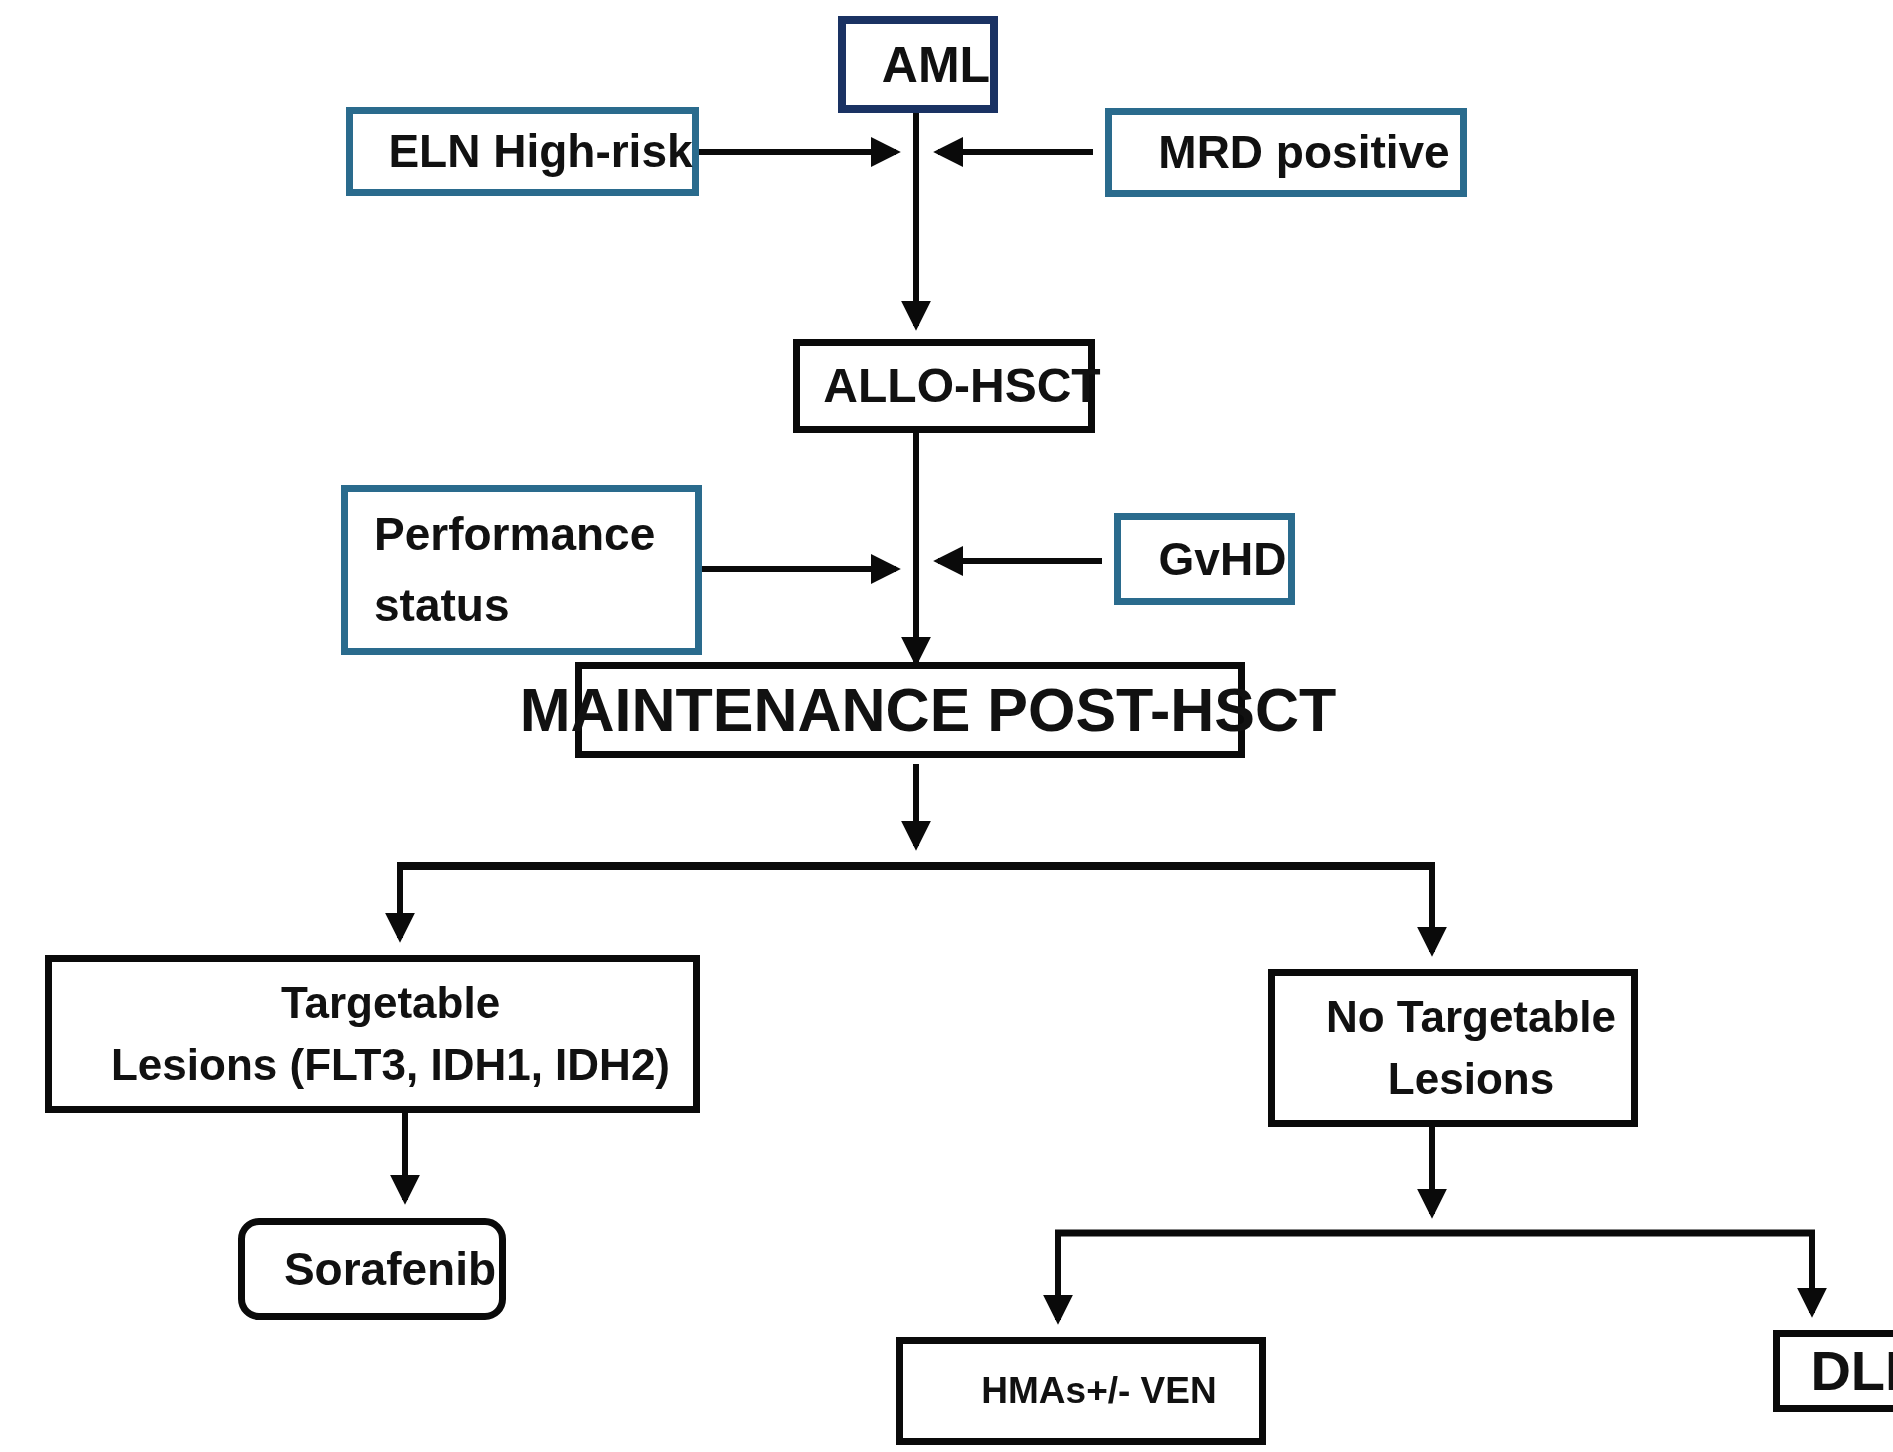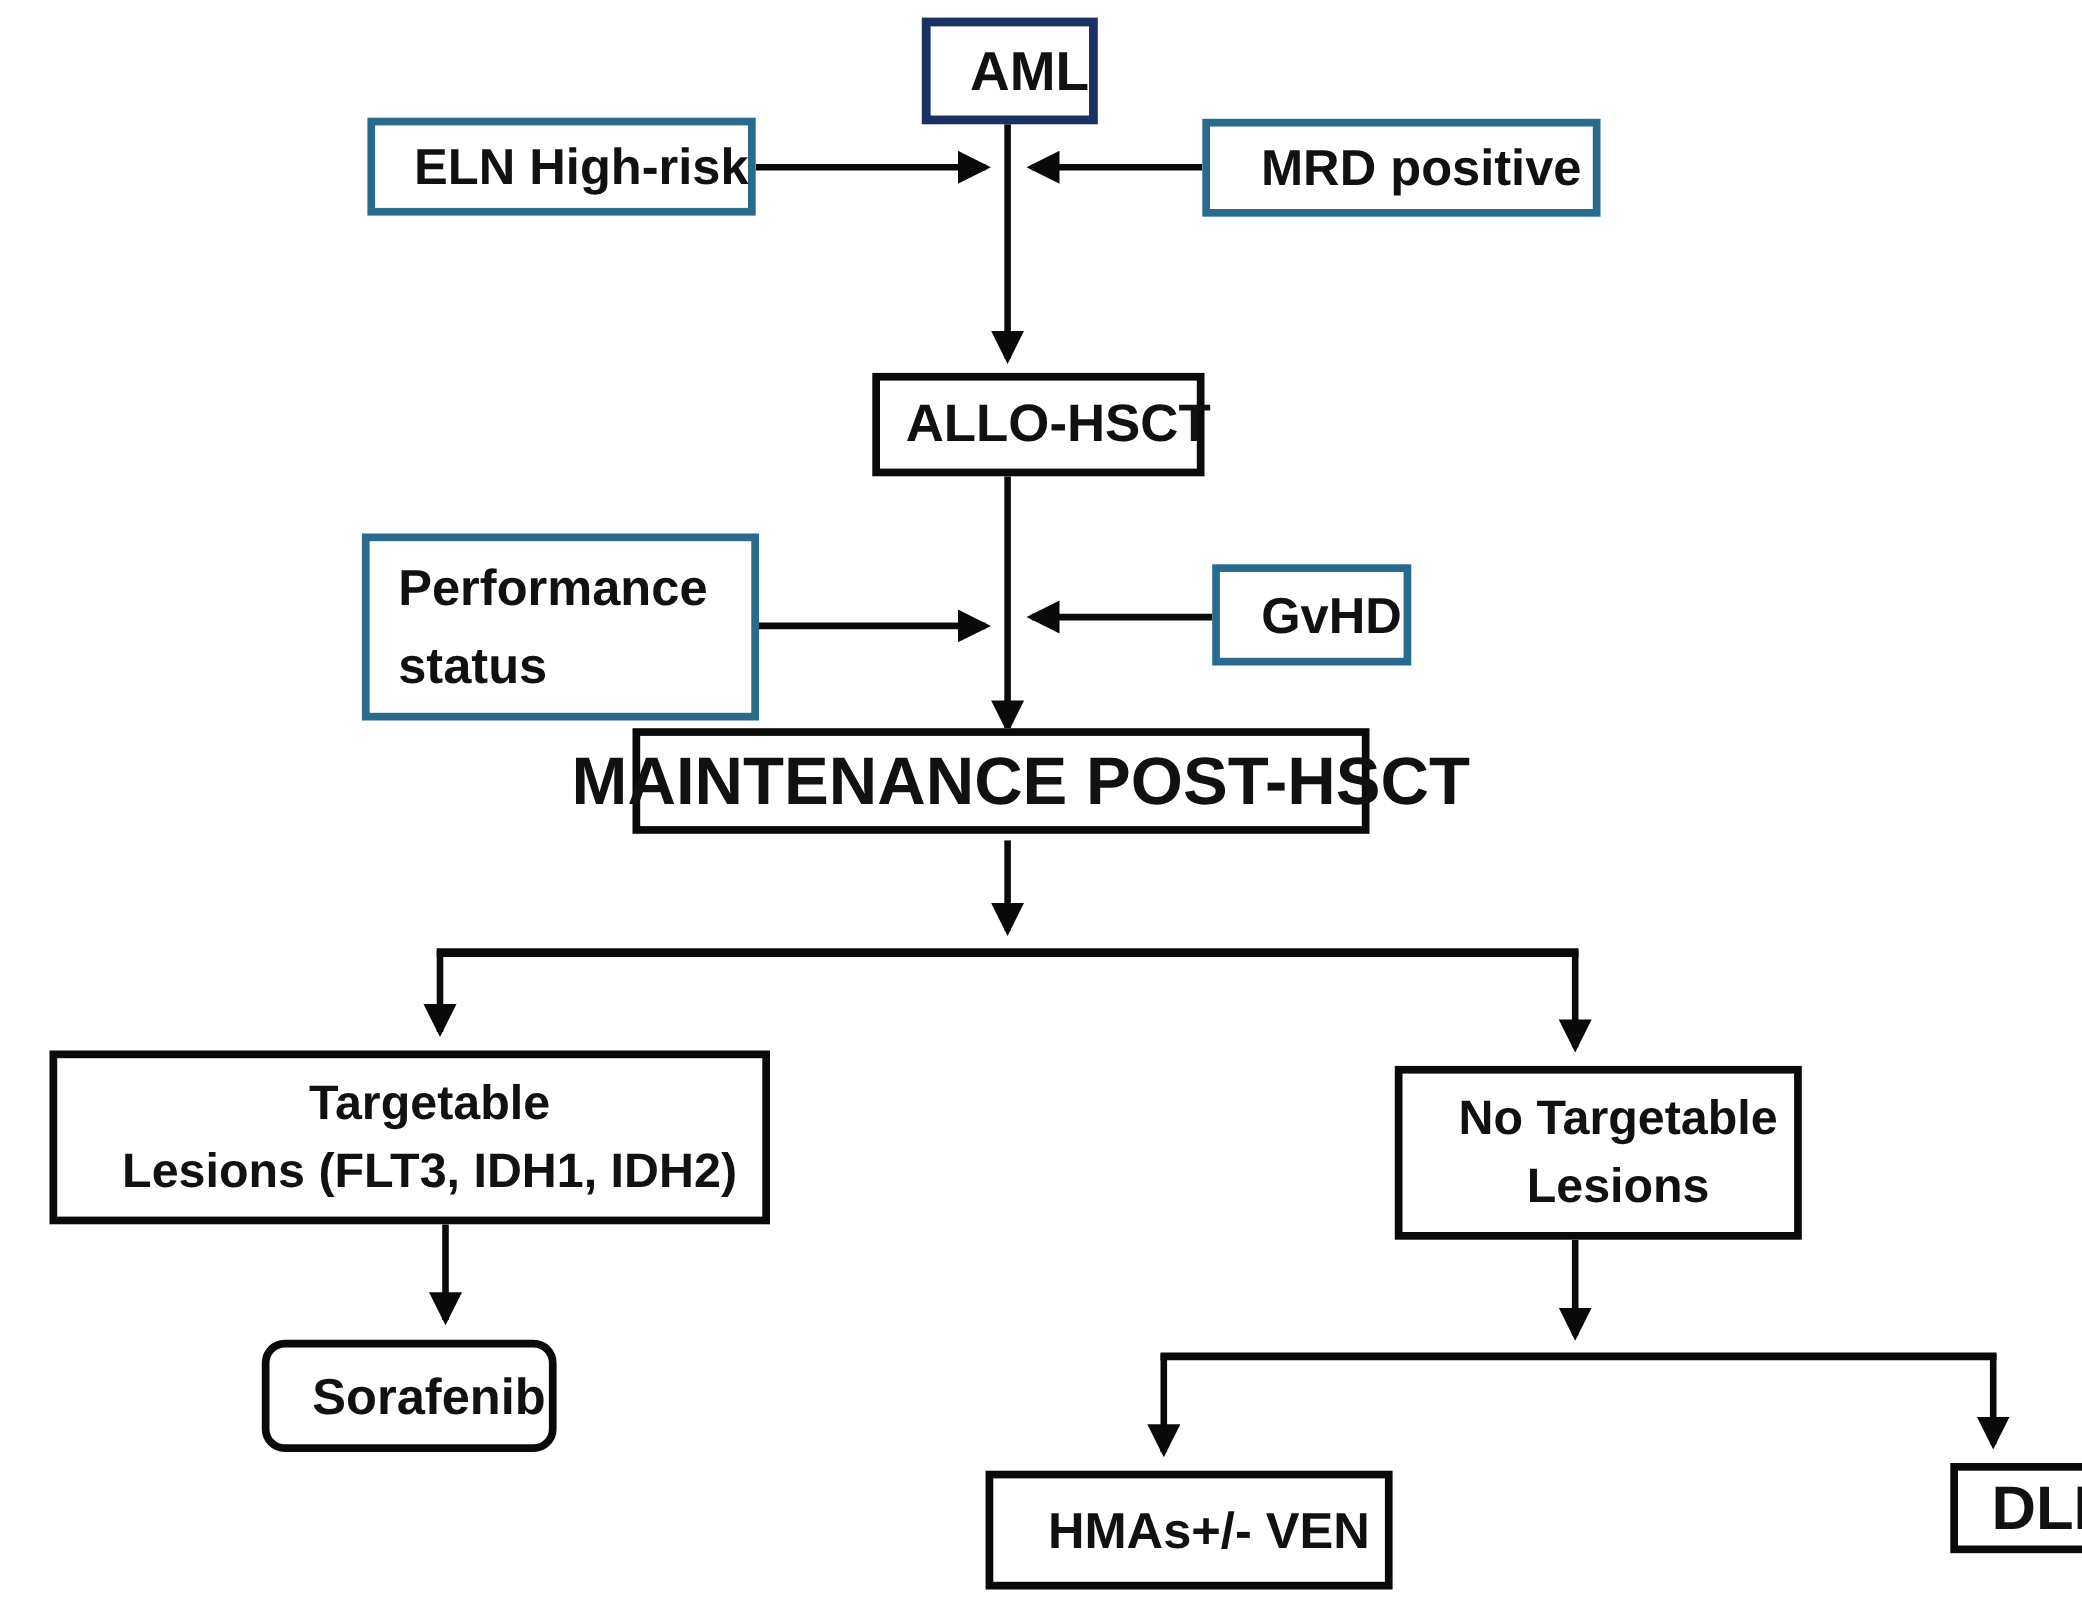--- a/index.html
+++ b/index.html
@@ -33,35 +33,35 @@
     justify-content: center;
     background: var(--bg);
     color: var(--text);
     font-weight: bold;
     text-align: center;
     line-height: 1.32;
     white-space: nowrap;
     padding-left: 36px;
   }
   .node.black { border: 7px solid var(--line); margin-left: 28px; }
-  .node.teal  { border: 7px solid var(--teal); }
+  .node.teal  { border: 7px solid var(--teal); margin-left: 12px; }
   .node.navy  { border: 8px solid var(--navy); }
 
   .node-aml          { left: 838px;  top: 16px;   width: 160px; height: 97px;  font-size: 50px; }
   .node-eln          { left: 334px;  top: 107px;  width: 353px; height: 89px;  font-size: 46px; }
   .node-mrd          { left: 1093px; top: 108px;  width: 362px; height: 89px;  font-size: 46px; }
   .node-allo         { left: 765px;  top: 339px;  width: 302px; height: 94px;  font-size: 48px; }
   .node-performance  { left: 329px;  top: 485px;  width: 361px; height: 170px; font-size: 46px;
                        align-items: flex-start; padding-left: 26px; text-align: right; line-height: 1.55; }
   .node-gvhd         { left: 1102px; top: 513px;  width: 181px; height: 92px;  font-size: 46px; }
   .node-maintenance  { left: 547px;  top: 662px;  width: 670px; height: 96px;  font-size: 61px; }
   .node-targetable   { left: 17px;   top: 955px;  width: 655px; height: 158px; font-size: 44px; line-height: 1.42; }
   .node-no-targetable{ left: 1240px; top: 969px;  width: 370px; height: 158px; font-size: 44px; line-height: 1.42; }
   .node-sorafenib    { left: 210px;  top: 1218px; width: 268px; height: 102px; font-size: 46px; border-radius: 21px; }
-  .node-hmas         { left: 868px;  top: 1337px; width: 370px; height: 108px; font-size: 46px; }
+  .node-hmas         { left: 868px;  top: 1337px; width: 370px; height: 108px; font-size: 37px; }
   .node-dli          { left: 1745px; top: 1330px; width: 129px; height: 82px;  font-size: 56px; }
 </style>
 </head>
 <body>
 
 <div class="canvas">
 
   <svg class="connectors" viewBox="0 0 1893 1452" xmlns="http://www.w3.org/2000/svg">
     <defs>
       <marker id="arrow" markerUnits="strokeWidth" markerWidth="6" markerHeight="6" refX="4.2" refY="2.5" orient="auto">

